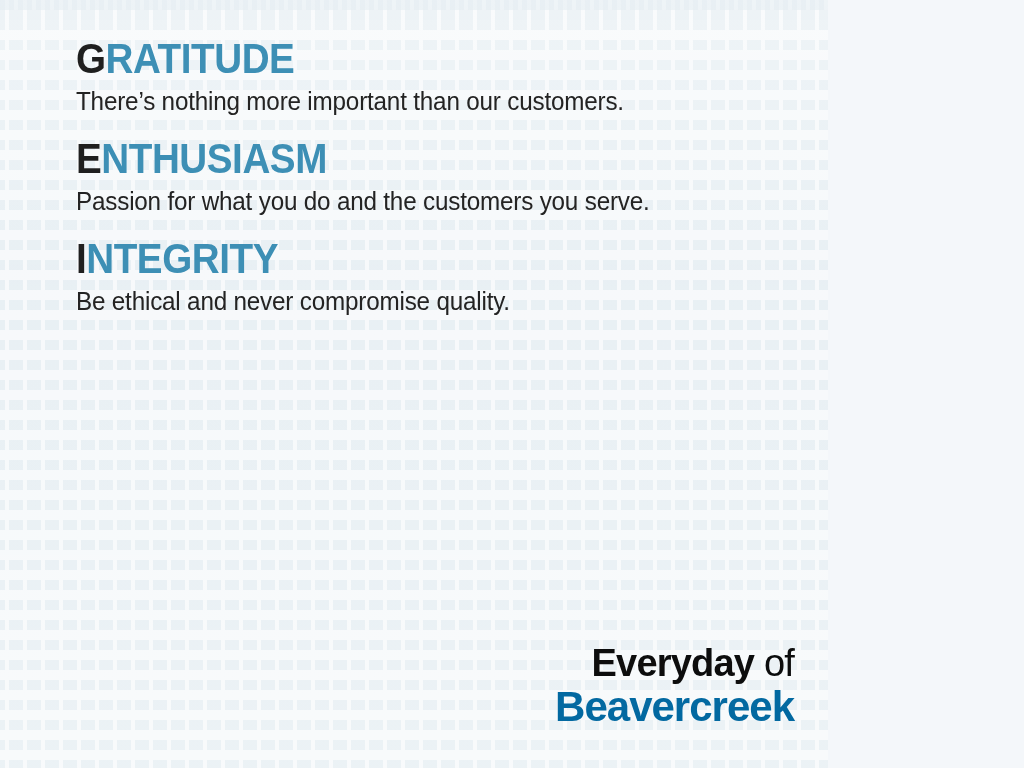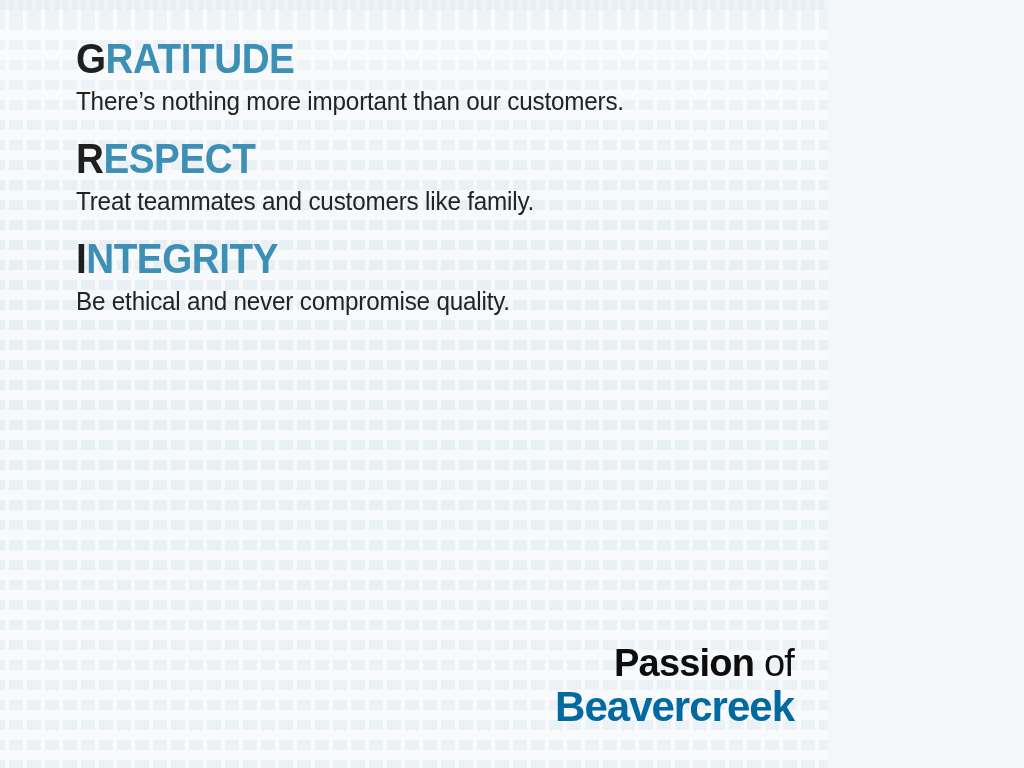--- a/index.html
+++ b/index.html
@@ -159,34 +159,34 @@
   <div id="bg-pattern-3"></div>
   <div id="bg-wash"></div>
 
   <div id="content">
 
     <div class="value-block">
       <div class="value-heading"><span class="initial">G</span><span class="rest">RATITUDE</span></div>
       <p class="value-desc">There’s nothing more important than our customers.</p>
     </div>
 
+    <div class="value-block">
+      <div class="value-heading"><span class="initial">E</span><span class="rest">NTHUSIASM</span></div>
+      <p class="value-desc">Passion for what you do and the customers you serve.</p>
+    </div>
 
-    <div class="value-block">
-      <div class="value-heading"><span class="initial">R</span><span class="rest">ESPECT</span></div>
-      <p class="value-desc">Treat teammates and customers like family.</p>
-    </div>
 
 
 
     <div class="value-block">
       <div class="value-heading"><span class="initial">I</span><span class="rest">NTEGRITY</span></div>
       <p class="value-desc">Be ethical and never compromise quality.</p>
     </div>
 
 
   </div>
 
   <div id="logo">
-    <div class="logo-line-1"><span class="logo-germain">Passion</span><span class="logo-of">&nbsp;</span><span class="logo-of">of</span></div>
+    <div class="logo-line-1"><span class="logo-germain">Everyday</span><span class="logo-of">&nbsp;</span><span class="logo-of">of</span></div>
     <div class="logo-line-2">Beavercreek</div>
   </div>
 
 </div>
 
 </body></html>

